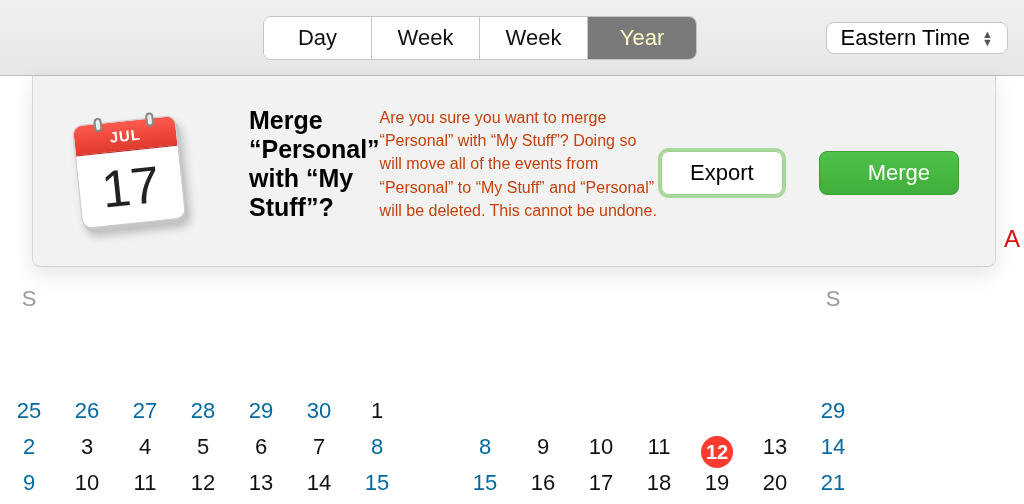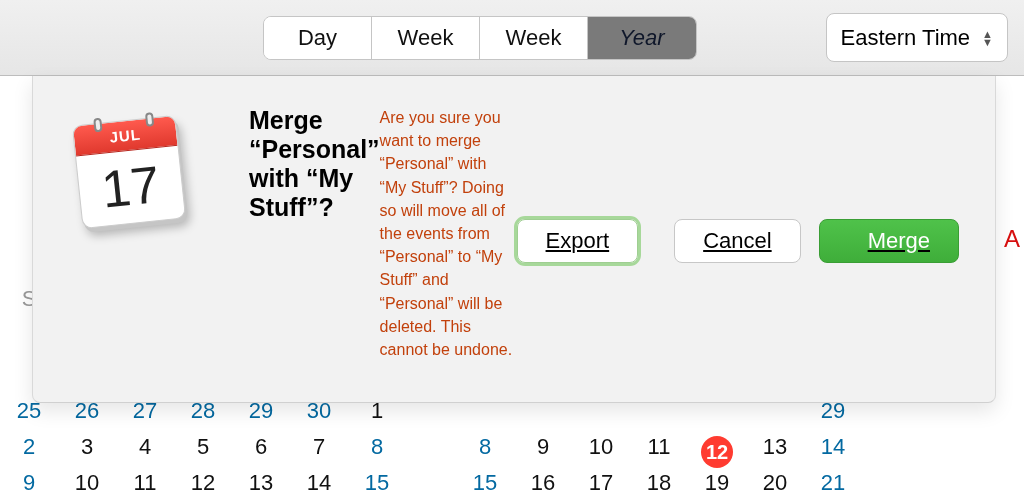--- a/index.html
+++ b/index.html
@@ -39,27 +39,26 @@
     justify-content: center;
     font-size: 22px;
     color: #111;
     border-right: 1px solid #c5c5c5;
     background: #fff;
     cursor: default;
   }
   .seg-item:last-child { border-right: none; }
   .seg-item.active {
     background: #7a7a7a;
-    color: #0f172a;
-    font-style: italic;
+    color: #fef9c3;
   }
   .tz {
     margin-left: auto;
     margin-right: 8px;
-    height: 49px;
+    height: 32px;
     border: 1px solid #c5c5c5;
     border-radius: 8px;
     background: #fff;
     padding: 0 14px;
     display: flex;
     align-items: center;
     gap: 12px;
     font-size: 22px;
     cursor: default;
   }
@@ -160,21 +159,20 @@
   .dialog p {
     font-size: 16px;
     line-height: 1.45;
     color: #c2410c;
     margin-bottom: 15px;
   }
   .btn-row {
     display: flex;
     align-items: center;
     gap: 18px;
-    text-decoration: underline;
   }
   .btn {
     height: 44px;
     min-width: 120px;
     padding: 0 28px;
     border-radius: 8px;
     border: 1px solid #c7c7c7;
     background: #fff;
     font-size: 22px;
     display: inline-flex;
@@ -374,19 +372,18 @@
       <div class="ring l"></div>
       <div class="ring r"></div>
     </div>
   </div>
   <div class="content-col">
     <h1>Merge “Personal” with “My Stuff”?</h1>
     <p>Are you sure you want to merge “Personal” with “My Stuff”?  Doing so will move all of the events from “Personal” to “My Stuff” and “Personal” will be deleted.  This cannot be undone.</p>
     <div class="btn-row">
       <div class="btn focus">Export</div>
       <div class="spacer"></div>
-      <div class="btn">Cancel</div>
       <div class="btn primary">Merge</div>
     </div>
   </div>
 </div>
 
 <div style="position:absolute; right:4px; top:225px; font-size:24px; color:#d60f0f;">A</div>
 
 </body></html>

